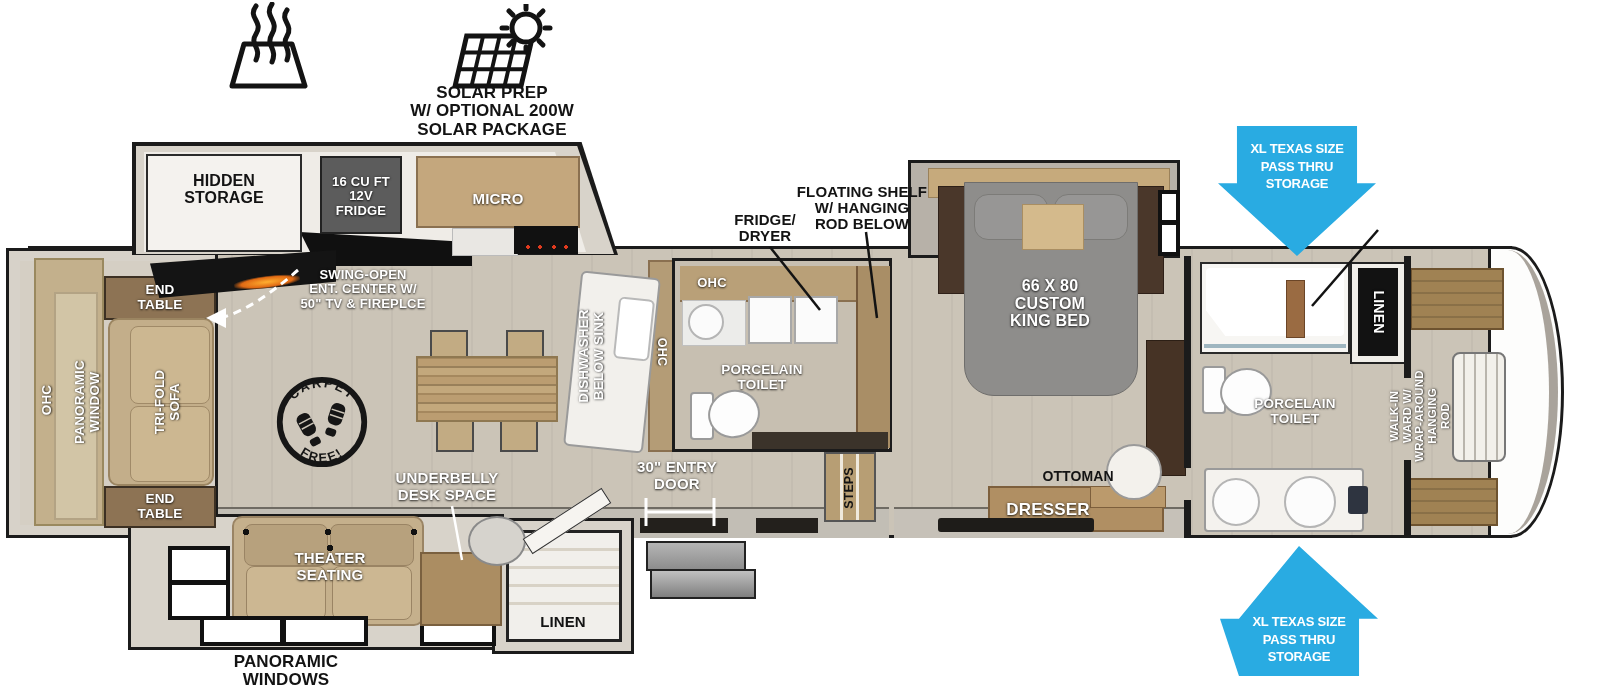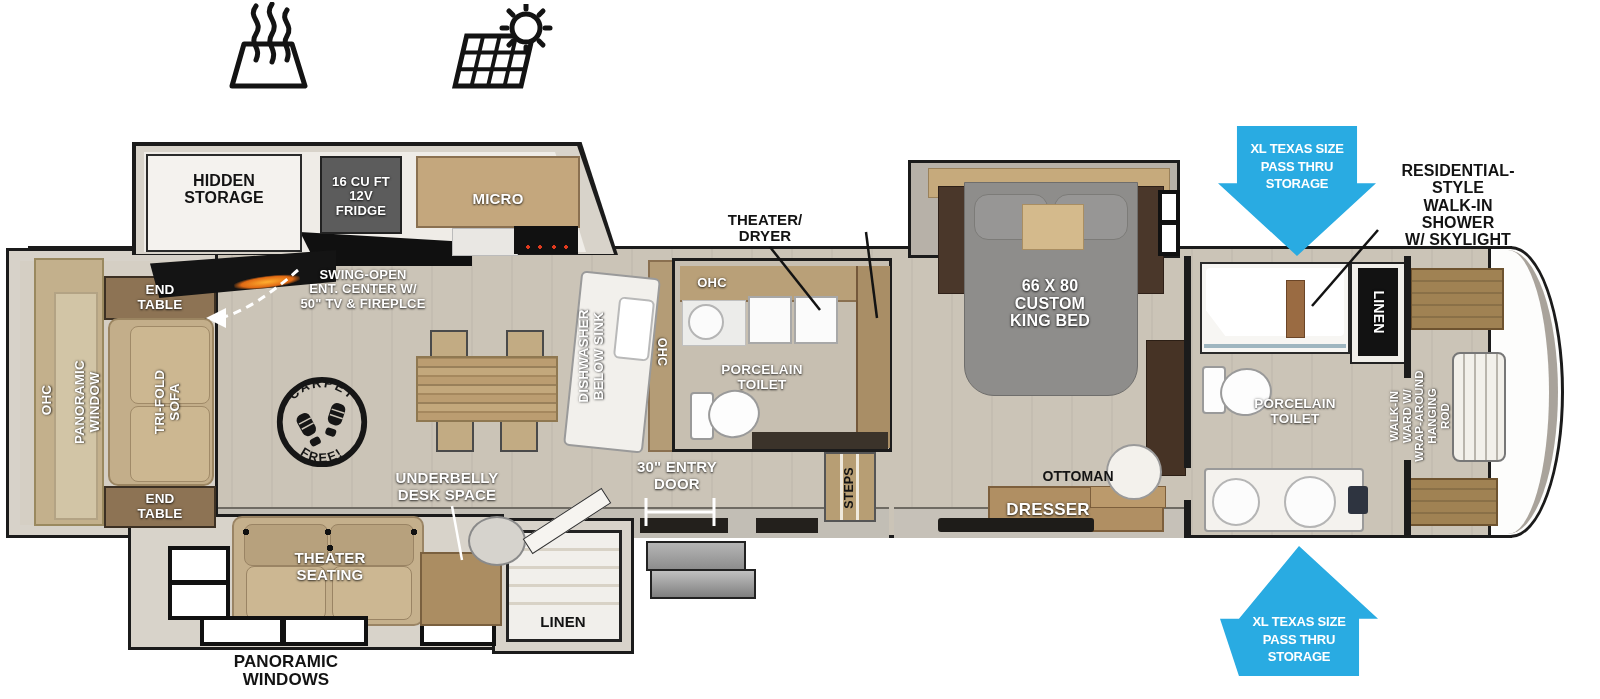--- a/index.html
+++ b/index.html
@@ -53,20 +53,23 @@
       <line x1="88" y1="0" x2="88" y2="5"></line>
         <line x1="88" y1="43" x2="88" y2="48"></line>
       <line x1="64" y1="24" x2="69" y2="24"></line>
         <line x1="107" y1="24" x2="112" y2="24"></line>
       <line x1="71" y1="7" x2="75" y2="11"></line>
         <line x1="101" y1="37" x2="105" y2="41"></line>
       <line x1="105" y1="7" x2="101" y2="11"></line>
         <line x1="75" y1="37" x2="71" y2="41"></line>
     </g>
   </svg>
+  <div class="bl s17" style="left:492px;top:112px">SOLAR PREP
+W/ OPTIONAL 200W
+SOLAR PACKAGE</div>
 
   <div class="abs room" style="left:28px;top:246px;width:1484px;height:292px;z-index:1;
               background:#cbc4b7;background-image:repeating-linear-gradient(90deg,rgba(0,0,0,.035) 0 2px,transparent 2px 40px);"></div>
 
   <div class="abs" style="left:1488px;top:246px;width:76px;height:292px;z-index:2;background:#fdfdfc;
               border:3px solid #1b1b1b;border-radius:0 54px 54px 0 / 0 148px 148px 0;box-sizing:border-box;"></div>
   <div class="abs" style="left:1492px;top:250px;width:66px;height:284px;z-index:2;background:transparent;
               border-right:9px solid #a9a39b;border-radius:0 50px 50px 0 / 0 142px 142px 0;box-sizing:border-box;"></div>
 
   <div class="abs room" style="left:6px;top:248px;width:212px;height:290px;z-index:3;background:#d7d2c9;"></div>
@@ -293,25 +296,25 @@
     <line x1="770" y1="247" x2="820" y2="310" stroke="#131313" stroke-width="2.5"></line>
     <line x1="866" y1="232" x2="877" y2="318" stroke="#131313" stroke-width="2.5"></line>
     <line x1="1378" y1="230" x2="1312" y2="306" stroke="#131313" stroke-width="2.5"></line>
     <g stroke="#fff" stroke-width="3">
       <line x1="646" y1="498" x2="646" y2="526"></line>
       <line x1="714" y1="498" x2="714" y2="526"></line>
       <line x1="646" y1="512" x2="714" y2="512"></line>
     </g>
   </svg>
 
-  <div class="bl s15" style="left:765px;top:228px">THEATER/
+  <div class="bl s15" style="left:765px;top:228px">FRIDGE/
 DRYER</div>
-  <div class="bl s16" style="left:1458px;top:205px">RESIDENTIAL-STYLE
-WALK-IN SHOWER
-W/ SKYLIGHT</div>
+  <div class="bl s15" style="left:862px;top:208px">FLOATING SHELF
+W/ HANGING
+ROD BELOW</div>
 
   <div class="arrow arrow-down" style="left:1218px;top:126px;width:158px;height:130px;">
     <div class="wl" style="top:14px">XL TEXAS SIZE
 PASS THRU
 STORAGE</div>
   </div>
   <div class="arrow arrow-up" style="left:1220px;top:546px;width:158px;height:130px;">
     <div class="wl" style="bottom:10px">XL TEXAS SIZE
 PASS THRU
 STORAGE</div>

